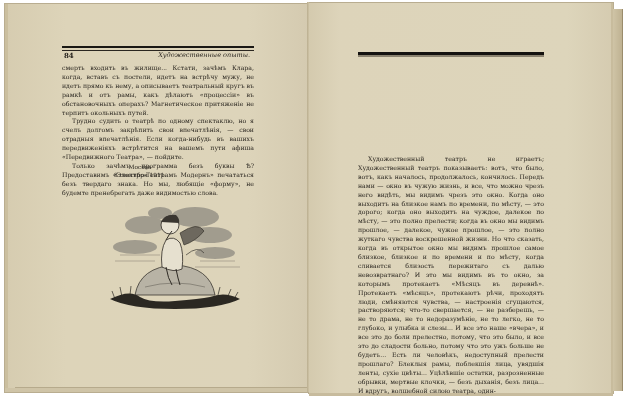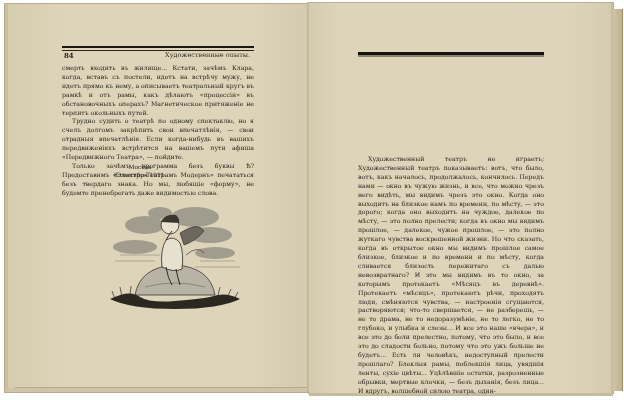--- a/index.html
+++ b/index.html
@@ -40,21 +40,21 @@
   
   .run-head {
     position:absolute; left:62px; top:46px; width:192px; height:12px;
     border-top:2px solid #1a1814;
     font-size:7px; color:#2a2620;
   }
   .run-head::before {
     content:""; position:absolute; left:0; right:0; top:2px; height:1px; background:#2a2620;
   }
   .run-head .num { position:absolute; left:2px; top:3px; font-weight:bold; font-size:7px; }
-  .run-head .title { position:absolute; right:4px; top:3px; font-size:6.5px; }
+  .run-head .title { position:absolute; right:4px; top:3px; font-style:italic; font-size:6.5px; }
 
   .text-block {
     position:absolute; color:#27231d;
     font-size:6.2px; line-height:8.9px; text-align:justify;
   }
   .text-block p { margin:0; text-indent:10px; }
   .text-block p.noindent { text-indent:0; }
   .left-text { left:62px; top:64px; width:192px; }
   .signature {
     position:absolute; left:100px; top:163px; width:80px;

